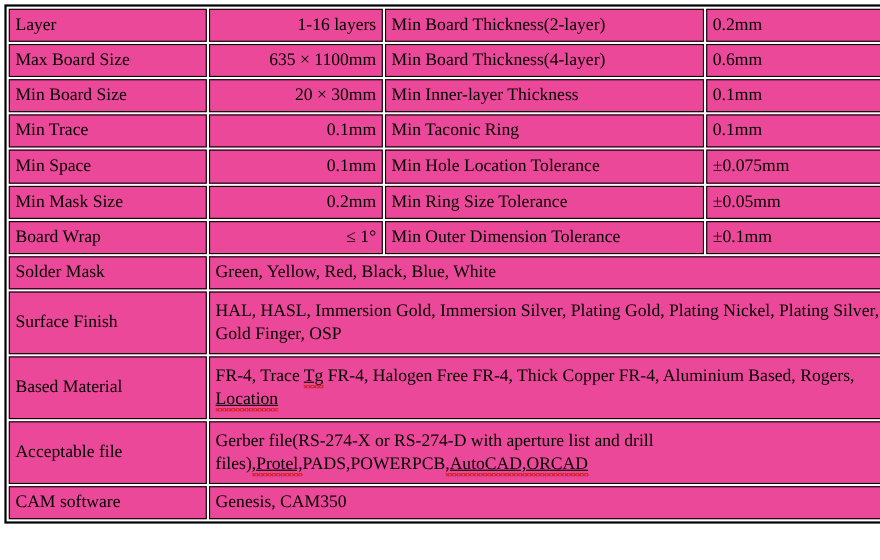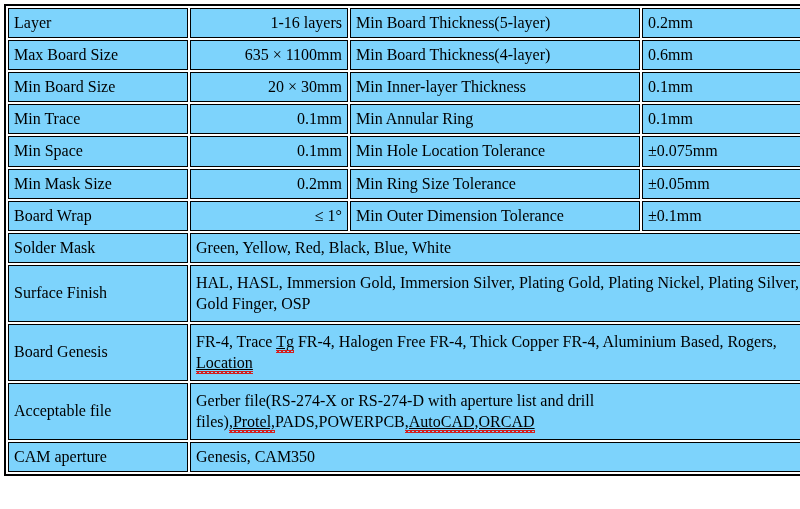--- a/index.html
+++ b/index.html
@@ -30,21 +30,21 @@
     background: #ffffff;
     table-layout: fixed;
   }
 
   table.spec td {
     border: 1px solid #000000;
     padding: 3px 5px 4px 5px;
     font-size: 16px;
     line-height: 1.32;
     vertical-align: middle;
-    background: #7dd3fc;
+    background: #ec4899;
     color: #000000;
     white-space: normal;
     overflow: hidden;
   }
 
   
   td.c-label-a { width: 168px; }
   td.c-value-a { width: 146px; text-align: right; }
   td.c-label-b { width: 278px; }
   td.c-value-b { width: 160px; }
@@ -79,42 +79,42 @@
 </head>
 <body>
 
 <div id="spec-table-wrap">
   <table class="spec">
     <tbody>
 
       <tr class="tall">
         <td class="c-label-a">Layer</td>
         <td class="c-value-a">1-16 layers</td>
-        <td class="c-label-b">Min Board Thickness(5-layer)</td>
+        <td class="c-label-b">Min Board Thickness(2-layer)</td>
         <td class="c-value-b">0.2mm</td>
       </tr>
 
       <tr class="tall">
         <td class="c-label-a">Max Board Size</td>
         <td class="c-value-a">635 × 1100mm</td>
         <td class="c-label-b">Min Board Thickness(4-layer)</td>
         <td class="c-value-b">0.6mm</td>
       </tr>
 
       <tr class="tall">
         <td class="c-label-a">Min Board Size</td>
         <td class="c-value-a">20 × 30mm</td>
         <td class="c-label-b">Min Inner-layer Thickness</td>
         <td class="c-value-b">0.1mm</td>
       </tr>
 
       <tr class="tall">
         <td class="c-label-a">Min Trace</td>
         <td class="c-value-a">0.1mm</td>
-        <td class="c-label-b">Min Annular Ring</td>
+        <td class="c-label-b">Min Taconic Ring</td>
         <td class="c-value-b">0.1mm</td>
       </tr>
 
       <tr class="tall">
         <td class="c-label-a">Min Space</td>
         <td class="c-value-a">0.1mm</td>
         <td class="c-label-b">Min Hole Location Tolerance</td>
         <td class="c-value-b">±0.075mm</td>
       </tr>
 
@@ -136,29 +136,29 @@
         <td class="c-label-a">Solder Mask</td>
         <td class="c-wide" colspan="3">Green, Yellow, Red, Black, Blue, White</td>
       </tr>
 
       <tr class="two-line">
         <td class="c-label-a">Surface Finish</td>
         <td class="c-wide" colspan="3">HAL, HASL, Immersion Gold, Immersion Silver, Plating Gold, Plating Nickel, Plating Silver, Gold Finger, OSP</td>
       </tr>
 
       <tr class="two-line">
-        <td class="c-label-a">Board Genesis</td>
+        <td class="c-label-a">Based Material</td>
         <td class="c-wide" colspan="3"><span>FR-4, Trace </span><span class="sp">Tg</span><span> FR-4, Halogen Free FR-4, Thick Copper FR-4, Aluminium Based, Rogers, </span><span class="sp">Location</span><span></span></td>
       </tr>
 
       <tr class="two-line">
         <td class="c-label-a">Acceptable file</td>
         <td class="c-wide" colspan="3"><span>Gerber file(RS-274-X or RS-274-D with aperture list and drill files)</span><span class="sp">,Protel,</span><span>PADS,POWERPCB</span><span class="sp">,AutoCAD,ORCAD</span><span></span></td>
       </tr>
 
       <tr class="tall">
-        <td class="c-label-a">CAM aperture</td>
+        <td class="c-label-a">CAM software</td>
         <td class="c-wide" colspan="3">Genesis, CAM350</td>
       </tr>
 
     </tbody>
   </table>
 </div>
 
 </body></html>

